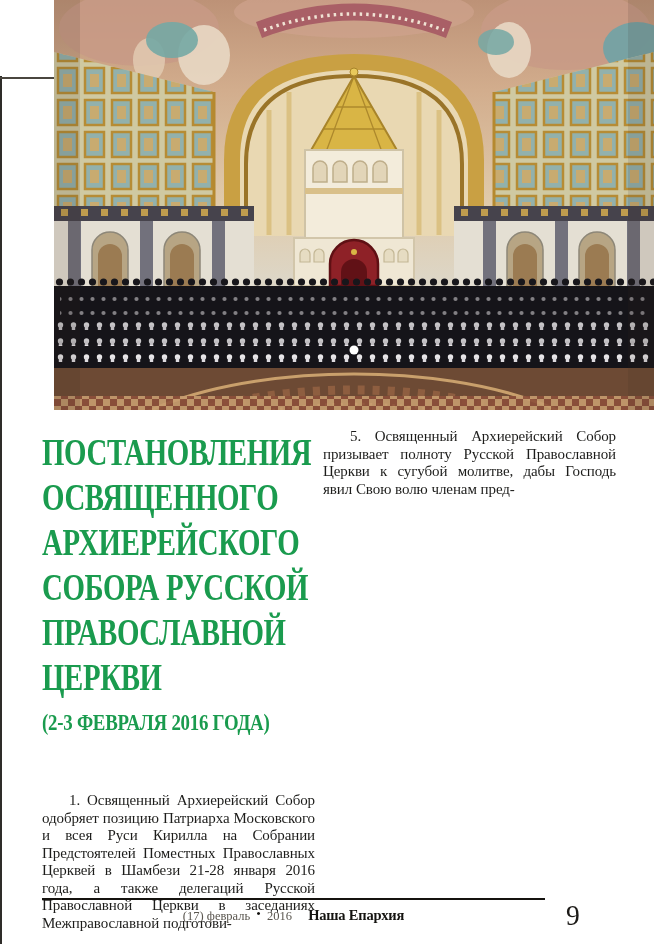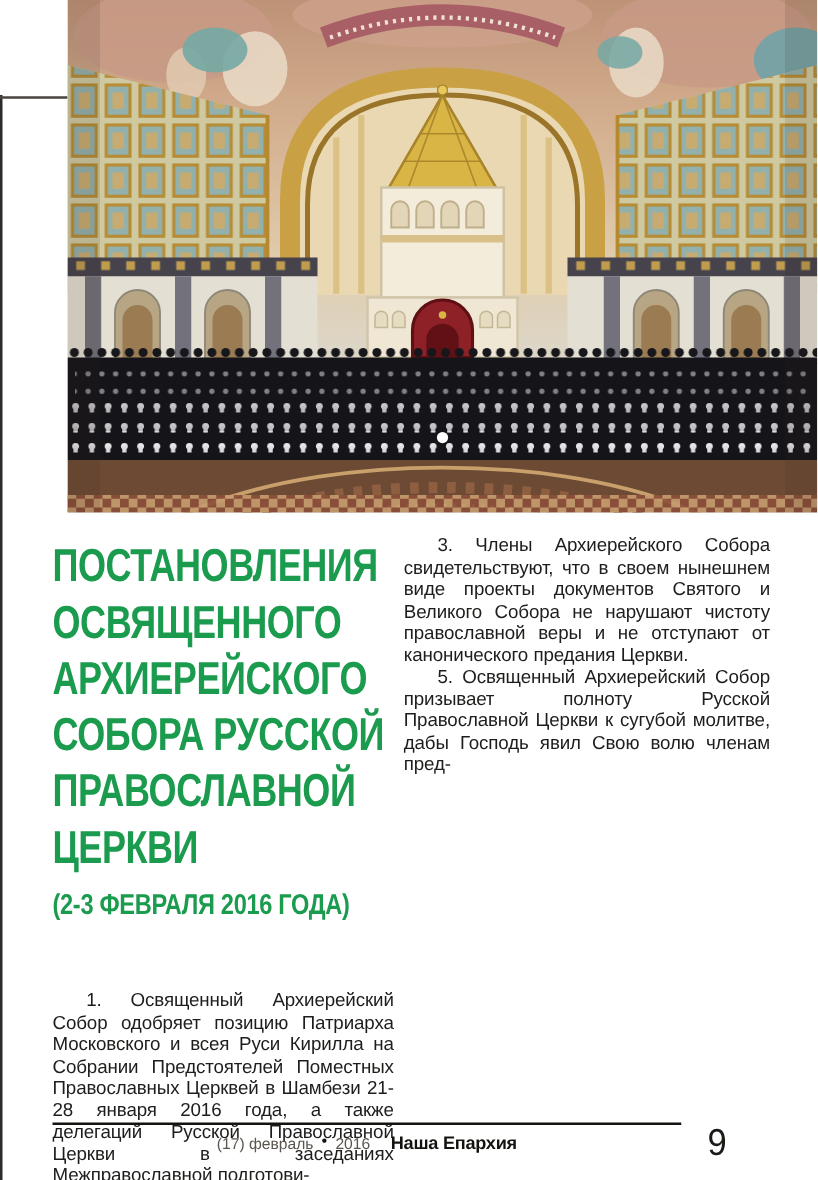--- a/index.html
+++ b/index.html
@@ -3,21 +3,21 @@
 <meta charset="utf-8">
 <style>
   :root{
     --accent-green:#1a9b4e;
     --body-text:#1d1d1b;
     --footer-muted:#5a564f;
   }
   html,body{margin:0;padding:0;background:#ffffff;}
   .page{
     position:relative;width:654px;height:944px;background:#ffffff;
-    overflow:hidden;font-family:Liberation Sans, sans-serif;
+    overflow:hidden;font-family:Liberation Serif, serif;
   }
   
   .scan-line-v{position:absolute;left:0;top:76px;width:2px;height:868px;background:#2e2c29;}
   .scan-line-h{position:absolute;left:0;top:77px;width:54px;height:2px;background:#4a463f;}
 
   
   .hero{position:absolute;left:54px;top:0;width:600px;height:410px;margin:0;padding:0;}
   .hero svg{display:block;}
 
   
@@ -216,21 +216,20 @@
       <div class="title-line">ПРАВОСЛАВНОЙ</div>
       <div class="title-line">ЦЕРКВИ</div>
       <div class="subtitle">(2-3 ФЕВРАЛЯ 2016 ГОДА)</div>
     </header>
 
     <div class="col col-left">
       <p class="para indent">1. Освященный Архиерейский Собор одобряет позицию Патриарха Московского и всея Руси Кирилла на Собрании Предстоятелей Поместных Православных Церквей в Шамбези 21-28 января 2016 года, а также делегаций Русской Православной Церкви в заседаниях Межправославной подготови-</p>
     </div>
 
     <div class="col col-right">
-      <p class="para indent">3. Члены Архиерейского Собора свидетельствуют, что в своем нынешнем виде проекты документов Святого и Великого Собора не нарушают чистоту православной веры и не отступают от канонического предания Церкви.</p>
       <p class="para indent">5. Освященный Архиерейский Собор призывает полноту Русской Православной Церкви к сугубой молитве, дабы Господь явил Свою волю членам пред-</p>
     </div>
   </section>
 
   <footer>
     <div class="footer-rule"></div>
     <div class="footer-meta">
       <span class="muted">(17)</span>
       <span class="muted">февраль</span>
       <span class="dot">•</span>

